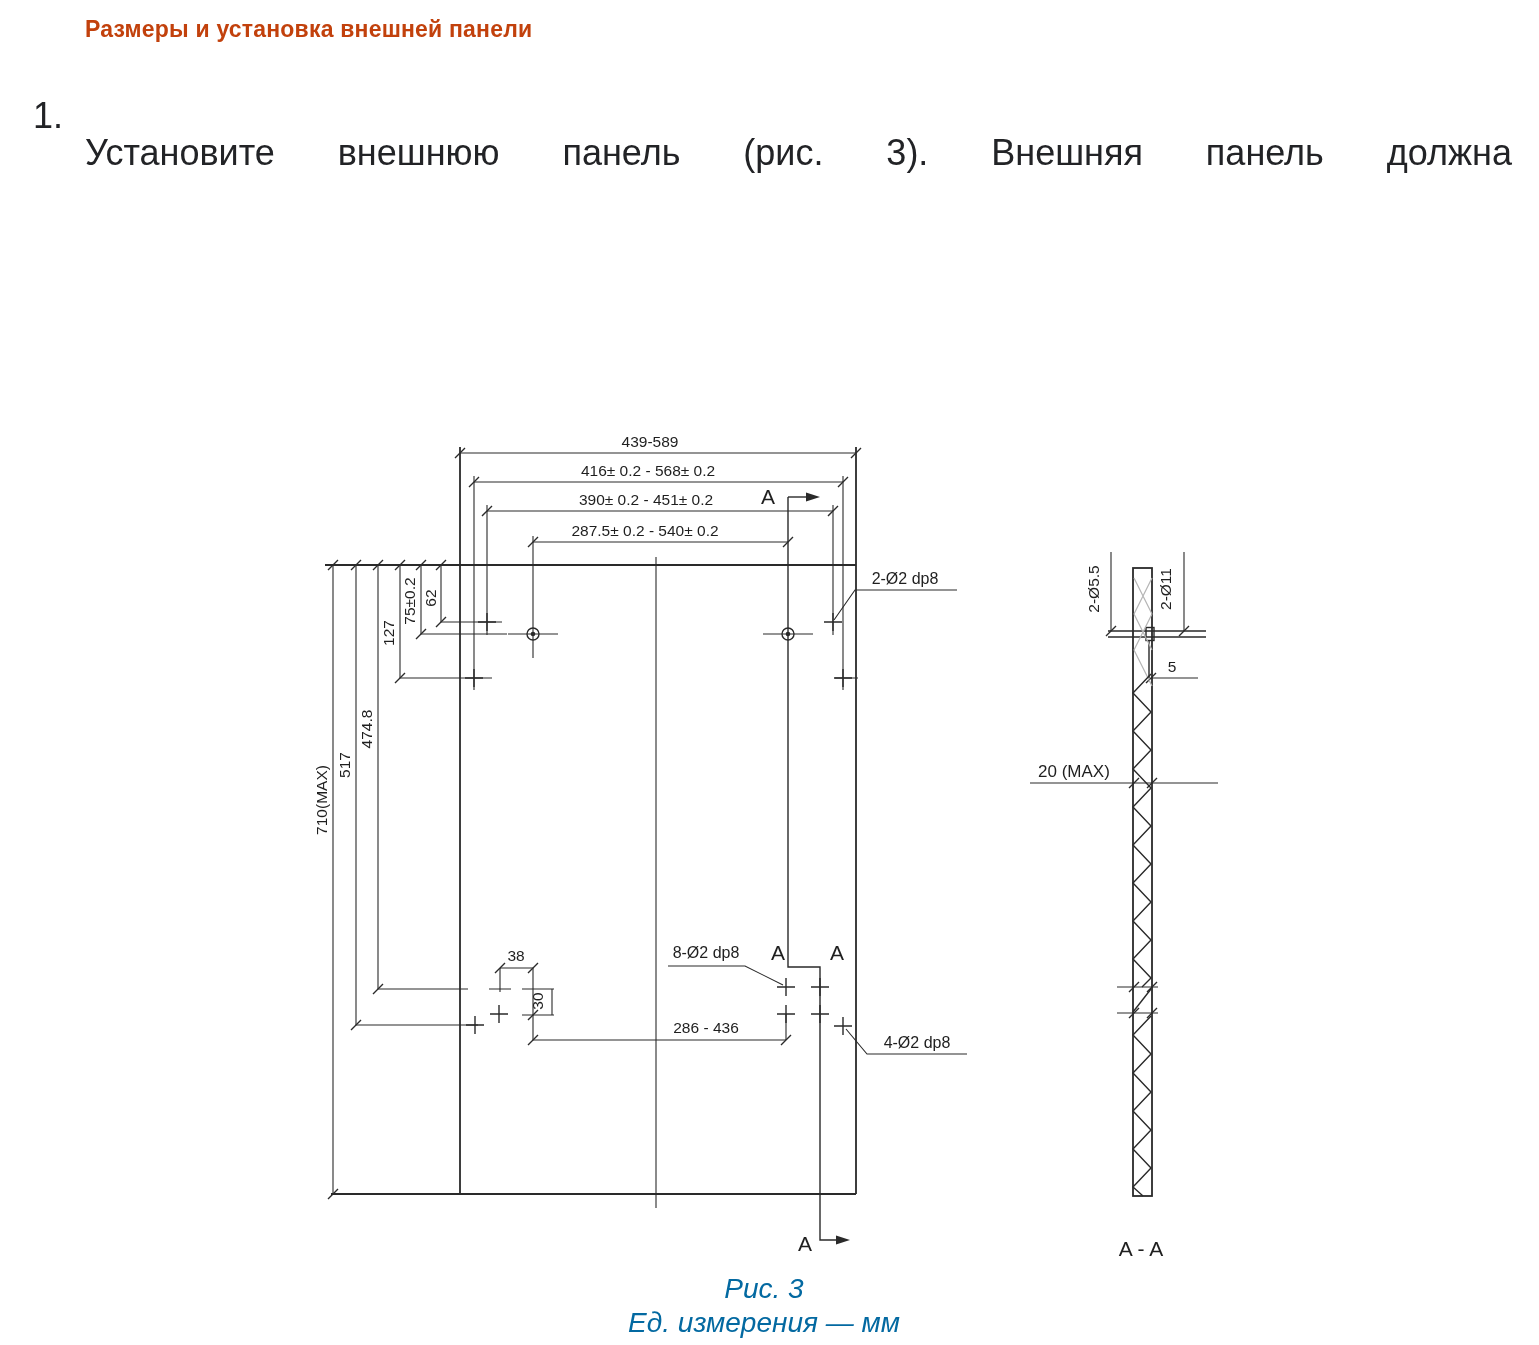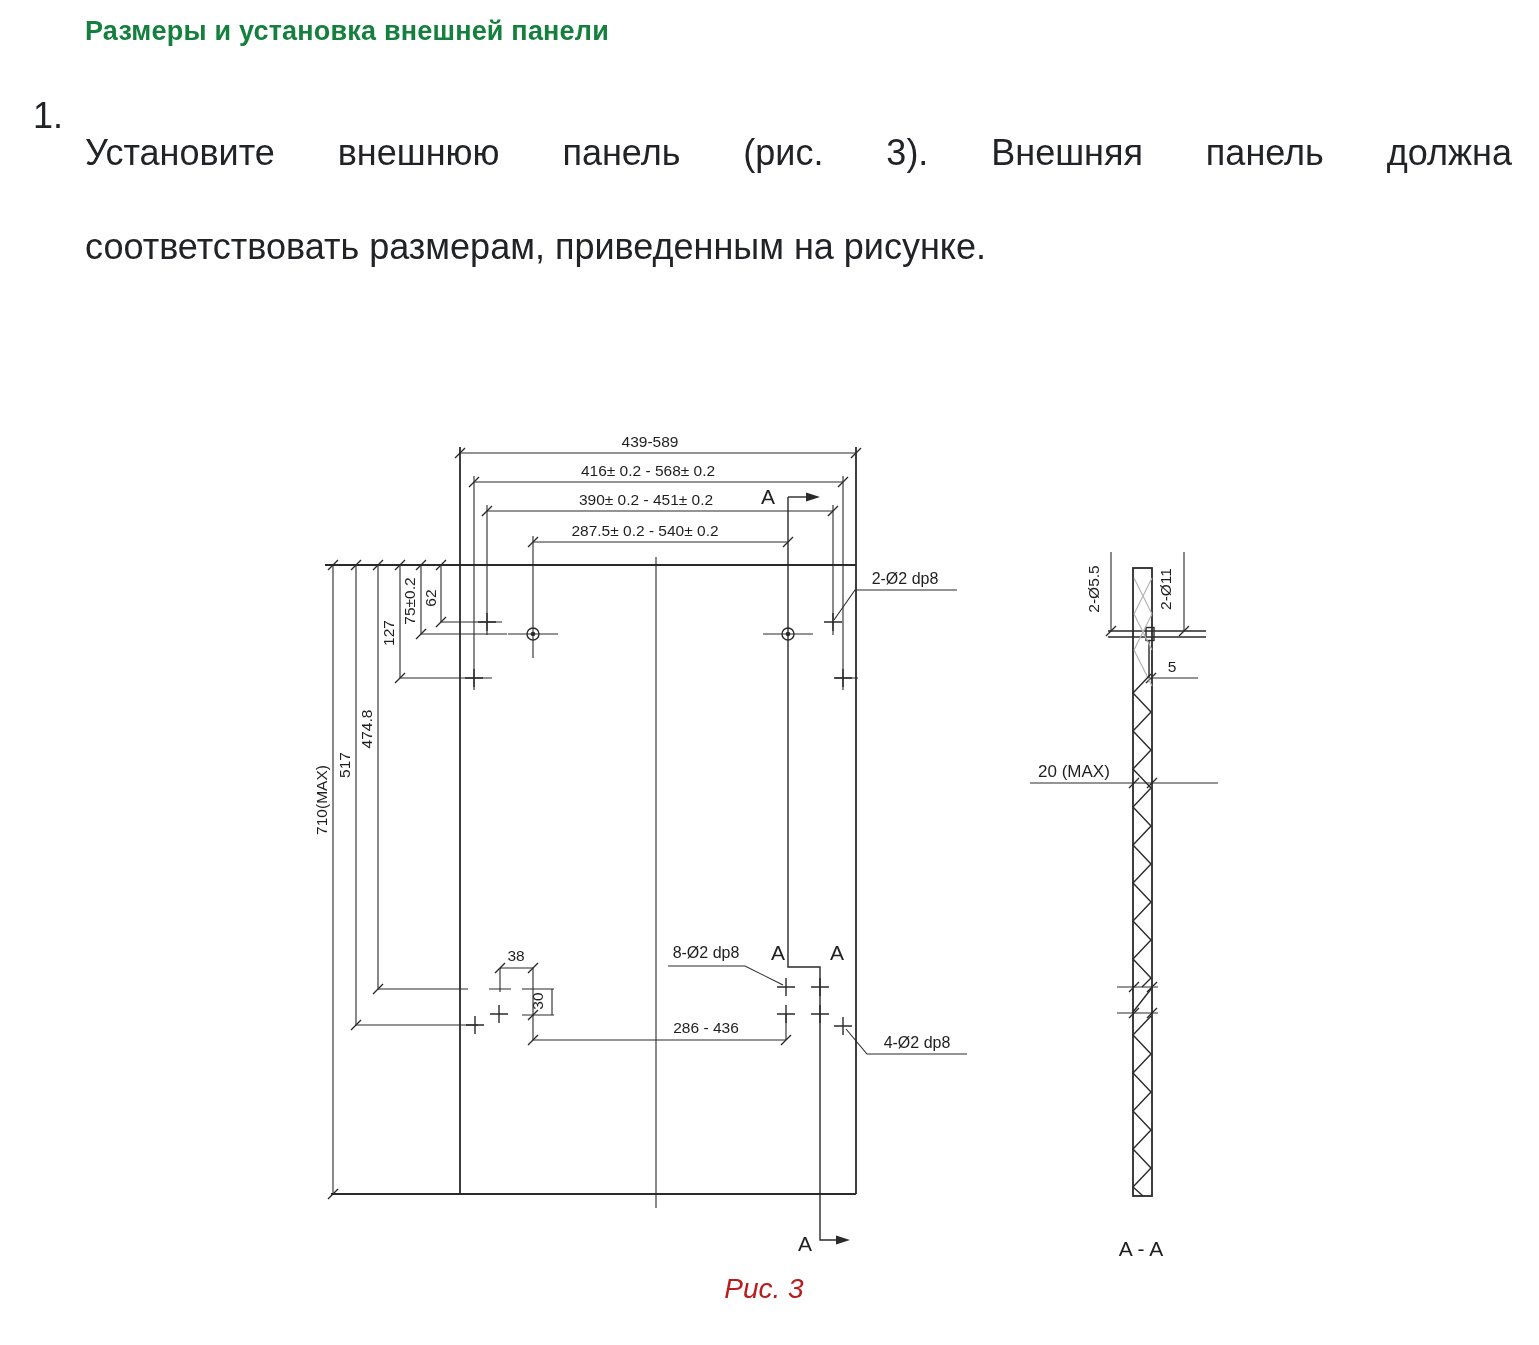--- a/index.html
+++ b/index.html
@@ -3,34 +3,34 @@
 <meta charset="utf-8">
 <style>
   html,body{margin:0;padding:0;}
   body{
     width:1539px;height:1345px;position:relative;background:#ffffff;
     font-family:"Liberation Sans","DejaVu Sans",sans-serif;color:#1f1f1f;
     overflow:hidden;
   }
   .heading{
     position:absolute;left:85px;top:16px;width:1420px;
-    font-size:27px;font-weight:bold;color:#15803d;letter-spacing:.2px;
+    font-size:23px;font-weight:bold;color:#c2410c;letter-spacing:.2px;
   }
   .para{
     position:absolute;left:33px;top:92px;width:1479px;display:flex;
     font-size:36px;line-height:47px;color:#222326;
   }
   .para .num{width:52px;flex:0 0 52px;}
   .para .ptext{flex:1 1 auto;min-width:0;margin-top:37px;}
   .jline{display:block;text-align:justify;}
   .jline::after{content:"";display:inline-block;width:100%;}
   .pline2{display:block;text-align:left;}
   .caption{
     position:absolute;left:399px;top:1272px;width:730px;text-align:center;
-    font-style:italic;font-size:28px;line-height:34px;color:#b91c1c;
+    font-style:italic;font-size:28px;line-height:34px;color:#0369a1;
   }
   svg.drawing{position:absolute;left:0;top:0;}
   svg .obj{stroke:#2a2a2a;stroke-width:1.8;fill:none;}
   svg .thin{stroke:#2a2a2a;stroke-width:1.1;fill:none;}
   svg .mid{stroke:#2a2a2a;stroke-width:1.4;fill:none;}
   svg .gray{stroke:#b5b5b5;stroke-width:1.2;fill:none;}
   svg .fillk{fill:#2a2a2a;stroke:none;}
   svg text{fill:#1f1f1f;font-family:"Liberation Sans","DejaVu Sans",sans-serif;}
   svg .dim{font-size:15.5px;text-anchor:middle;}
   svg .lead{font-size:16px;text-anchor:middle;}
@@ -39,21 +39,20 @@
 </style>
 </head>
 <body>
 
 <div class="heading">Размеры и установка внешней панели</div>
 
 <div class="para">
   <span class="num">1.</span>
   <span class="ptext">
     <span class="jline">Установите внешнюю панель (рис. 3). Внешняя панель должна</span>
-    <span class="pline2">соответствовать размерам, приведенным на рисунке.</span>
   </span>
 </div>
 
 <svg class="drawing" width="1539" height="1345" viewBox="0 0 1539 1345" xmlns="http://www.w3.org/2000/svg">
 
   <g>
     <path class="obj" d="M460,447 V1194 M856,447 V1194 M325,565 H856 M331,1194 H856"></path>
   </g>
   <g>
     <path class="thin" d="M656,557 V1208"></path>
@@ -158,13 +157,14 @@
   </g>
   <text class="dim" x="1099" y="589" transform="rotate(-90 1099 589)">2-Ø5.5</text>
   <text class="dim" x="1171" y="589" transform="rotate(-90 1171 589)">2-Ø11</text>
   <text class="dim" x="1172" y="672">5</text>
   <text class="d17" x="1038" y="777">20 (MAX)</text>
   <text class="secA" x="1141" y="1256">A - A</text>
 </svg>
 
 <div class="caption">
   <div>Рис. 3</div>
+  <div>Ед. измерения — мм</div>
 </div>
 
 </body></html>

